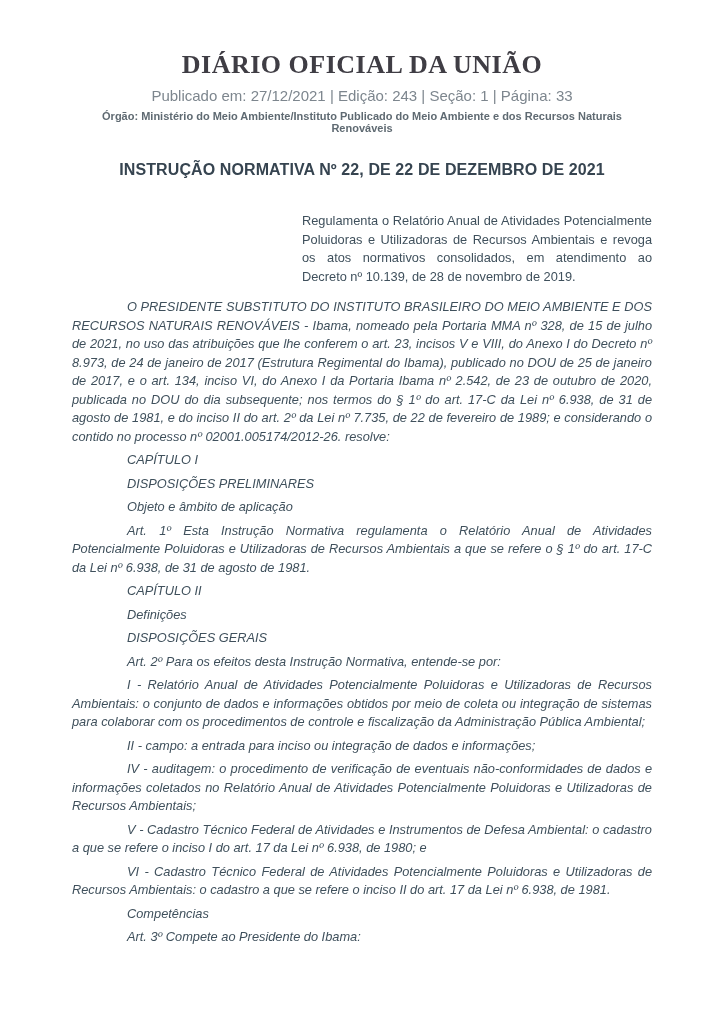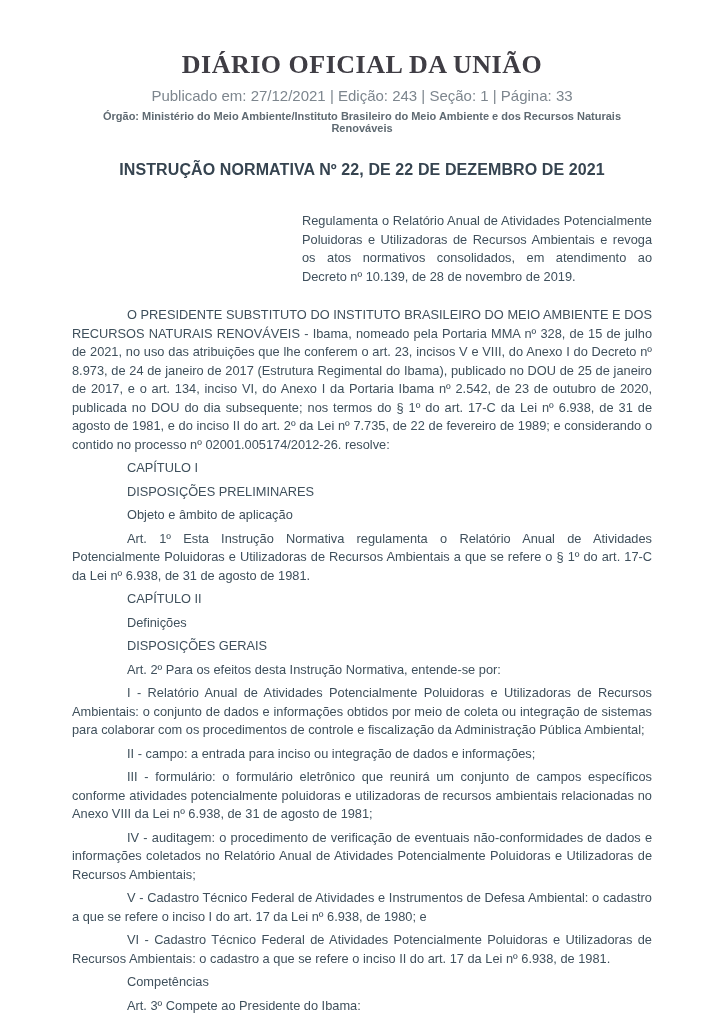--- a/index.html
+++ b/index.html
@@ -53,58 +53,58 @@
     margin:27px 0 0 0;
     letter-spacing:0.1px;
   }
   .ementa{
     margin:33px 0 0 230px;
     font-size:12.8px;
     line-height:18.5px;
     text-align:justify;
   }
   .doc-body{
-    margin-top:20px;
+    margin-top:12px;
+    font-style:italic;
   }
   .doc-body p{
     font-size:12.8px;
     line-height:18.5px;
     text-align:justify;
     text-indent:55px;
     margin:0 0 5px 0;
   }
 </style>
 </head>
 <body>
 
 <div class="page">
 
   <header>
     <h1 class="masthead-title">DIÁRIO OFICIAL DA UNIÃO</h1>
     <div class="masthead-meta">Publicado em: 27/12/2021 | Edição: 243 | Seção: 1 | Página: 33</div>
-    <div class="masthead-organ">Órgão: Ministério do Meio Ambiente/Instituto Brasileiro do Meio Ambiente e dos Recursos Naturais Renováveis</div>
+    <div class="masthead-organ">Órgão: Ministério do Meio Ambiente/Instituto Publicado do Meio Ambiente e dos Recursos Naturais Renováveis</div>
   </header>
 
   <h2 class="act-title">INSTRUÇÃO NORMATIVA Nº 22, DE 22 DE DEZEMBRO DE 2021</h2>
 
   <div class="ementa">Regulamenta o Relatório Anual de Atividades Potencialmente Poluidoras e Utilizadoras de Recursos Ambientais e revoga os atos normativos consolidados, em atendimento ao Decreto nº 10.139, de 28 de novembro de 2019.</div>
 
   <div class="doc-body">
     <p>O PRESIDENTE SUBSTITUTO DO INSTITUTO BRASILEIRO DO MEIO AMBIENTE E DOS RECURSOS NATURAIS RENOVÁVEIS - Ibama, nomeado pela Portaria MMA nº 328, de 15 de julho de 2021, no uso das atribuições que lhe conferem o art. 23, incisos V e VIII, do Anexo I do Decreto nº 8.973, de 24 de janeiro de 2017 (Estrutura Regimental do Ibama), publicado no DOU de 25 de janeiro de 2017, e o art. 134, inciso VI, do Anexo I da Portaria Ibama nº 2.542, de 23 de outubro de 2020, publicada no DOU do dia subsequente; nos termos do § 1º do art. 17-C da Lei nº 6.938, de 31 de agosto de 1981, e do inciso II do art. 2º da Lei nº 7.735, de 22 de fevereiro de 1989; e considerando o contido no processo nº 02001.005174/2012-26. resolve:</p>
     <p>CAPÍTULO I</p>
     <p>DISPOSIÇÕES PRELIMINARES</p>
     <p>Objeto e âmbito de aplicação</p>
     <p>Art. 1º Esta Instrução Normativa regulamenta o Relatório Anual de Atividades Potencialmente Poluidoras e Utilizadoras de Recursos Ambientais a que se refere o § 1º do art. 17-C da Lei nº 6.938, de 31 de agosto de 1981.</p>
     <p>CAPÍTULO II</p>
     <p>Definições</p>
     <p>DISPOSIÇÕES GERAIS</p>
     <p>Art. 2º Para os efeitos desta Instrução Normativa, entende-se por:</p>
     <p>I - Relatório Anual de Atividades Potencialmente Poluidoras e Utilizadoras de Recursos Ambientais: o conjunto de dados e informações obtidos por meio de coleta ou integração de sistemas para colaborar com os procedimentos de controle e fiscalização da Administração Pública Ambiental;</p>
     <p>II - campo: a entrada para inciso ou integração de dados e informações;</p>
-    <p>III - formulário: o formulário eletrônico que reunirá um conjunto de campos específicos conforme atividades potencialmente poluidoras e utilizadoras de recursos ambientais relacionadas no Anexo VIII da Lei nº 6.938, de 31 de agosto de 1981;</p>
     <p>IV - auditagem: o procedimento de verificação de eventuais não-conformidades de dados e informações coletados no Relatório Anual de Atividades Potencialmente Poluidoras e Utilizadoras de Recursos Ambientais;</p>
     <p>V - Cadastro Técnico Federal de Atividades e Instrumentos de Defesa Ambiental: o cadastro a que se refere o inciso I do art. 17 da Lei nº 6.938, de 1980; e</p>
     <p>VI - Cadastro Técnico Federal de Atividades Potencialmente Poluidoras e Utilizadoras de Recursos Ambientais: o cadastro a que se refere o inciso II do art. 17 da Lei nº 6.938, de 1981.</p>
     <p>Competências</p>
     <p>Art. 3º Compete ao Presidente do Ibama:</p>
   </div>
 
 </div>
 
 </body></html>

